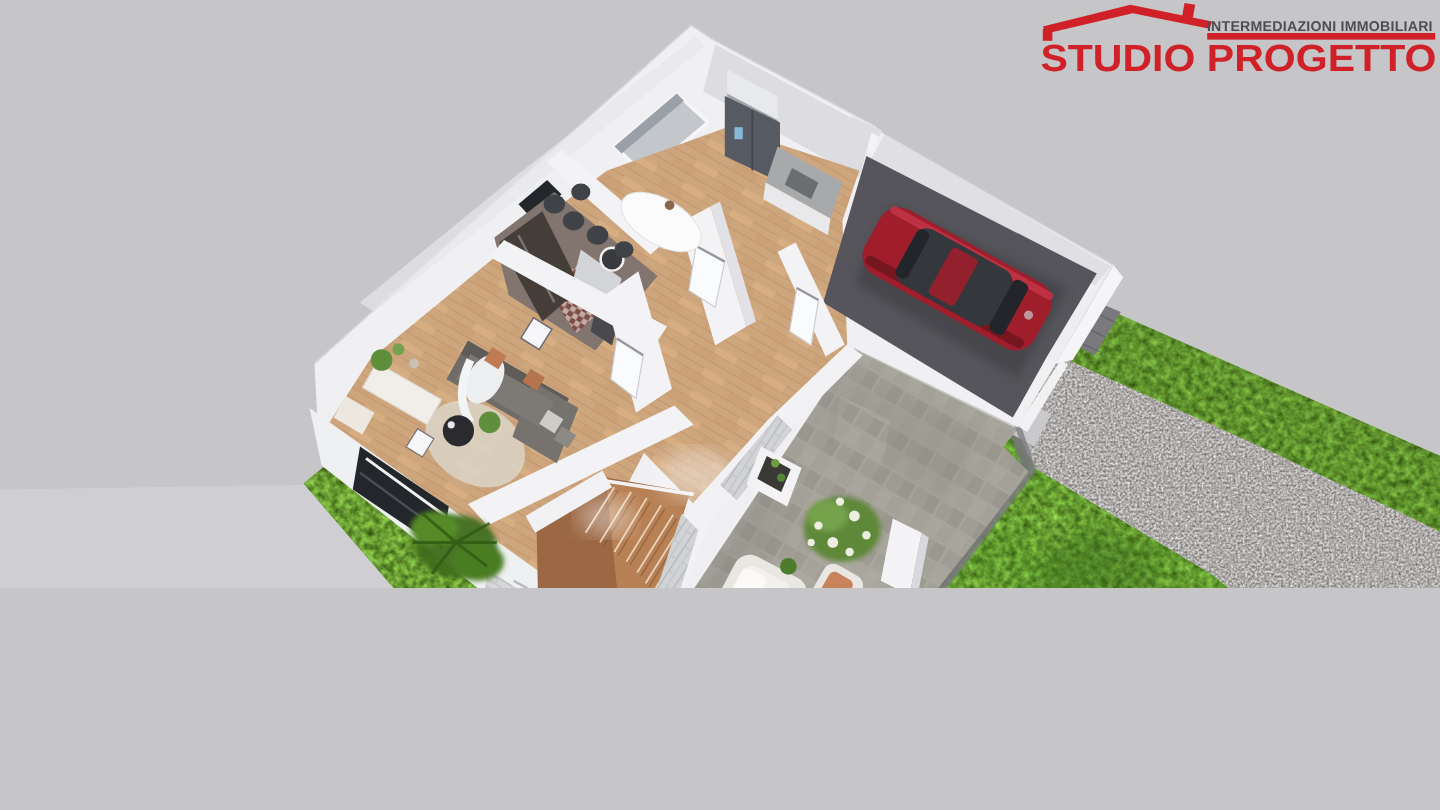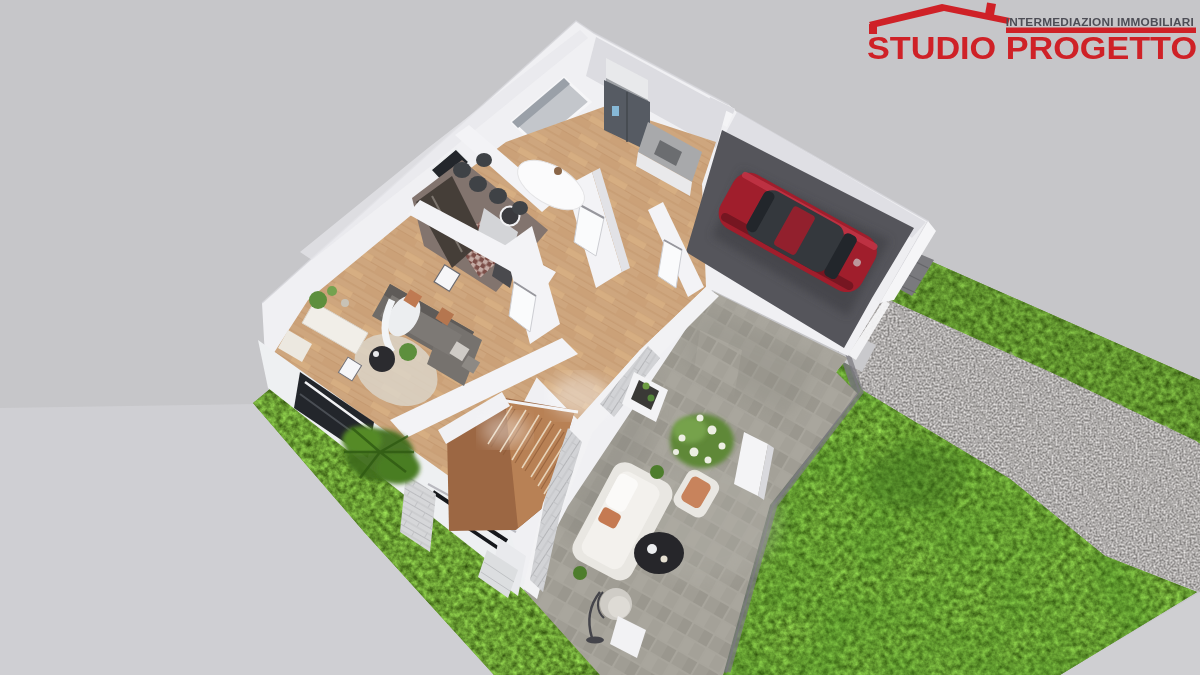--- a/index.html
+++ b/index.html
@@ -1,16 +1,16 @@
 <!DOCTYPE html>
 <html><head>
 <meta charset="utf-8">
 <style>
   html,body{margin:0;padding:0;background:#c6c6c9;}
-  #stage{position:relative;width:1200px;height:675px;overflow:hidden;font-family:"Liberation Sans",sans-serif;}
+  #stage{position:relative;width:1200px;height:490px;overflow:hidden;font-family:"Liberation Sans",sans-serif;}
 </style>
 </head>
 <body>
 <div id="stage">
 <svg width="1200" height="675" viewBox="0 0 1200 675">
 <defs>
   <filter id="grassTex" x="-5%" y="-5%" width="110%" height="110%" color-interpolation-filters="sRGB">
     <feTurbulence type="fractalNoise" baseFrequency="0.17 0.17" numOctaves="3" seed="7" result="n"></feTurbulence>
     <feColorMatrix in="n" type="matrix" result="nm" values="0.6 0 0 0 0.12  0.8 0 0 0 0.22  0.4 0 0 0 0.005  0 0 0 0 1"></feColorMatrix>
     <feComposite in="nm" in2="SourceGraphic" operator="in"></feComposite>

